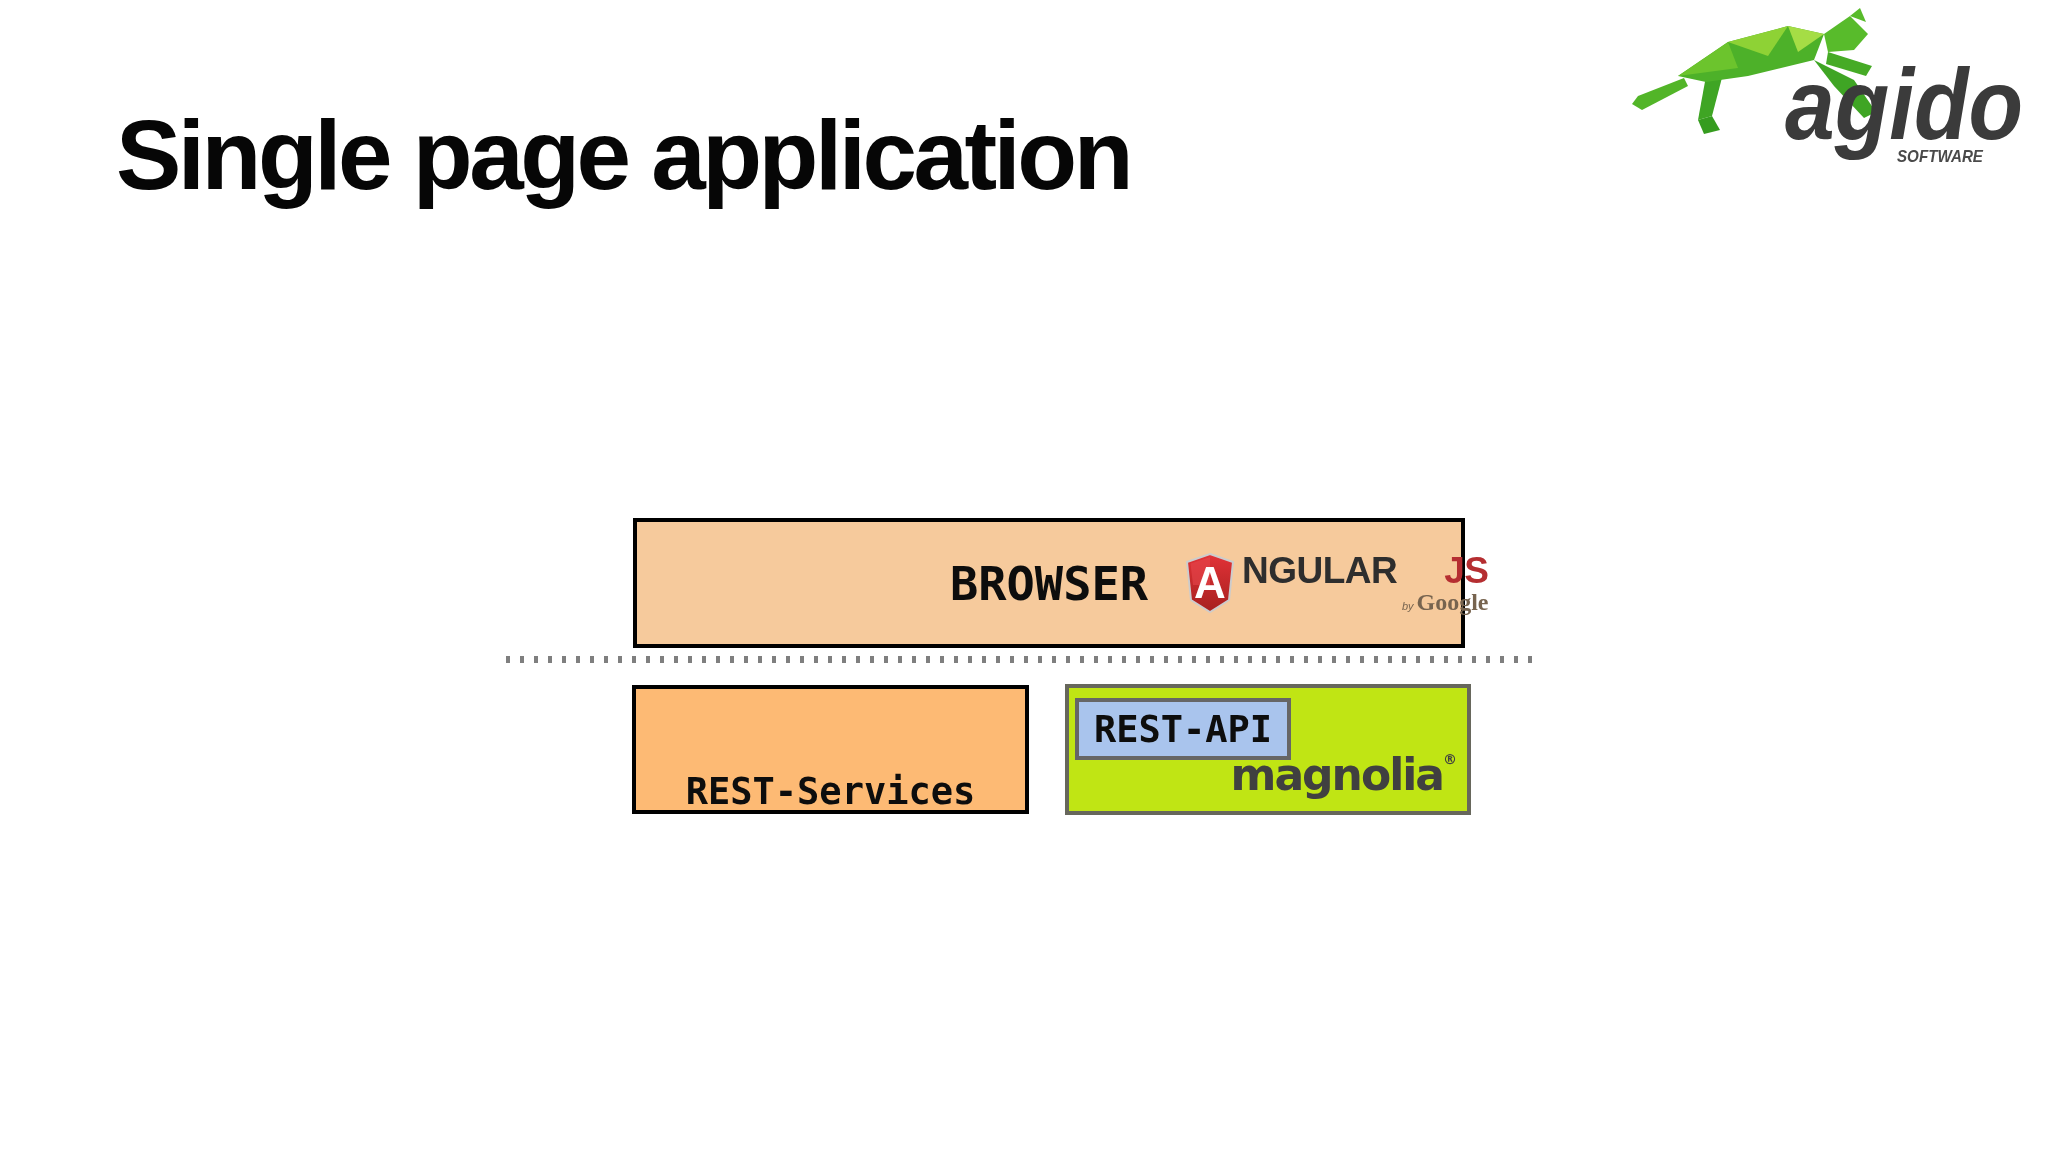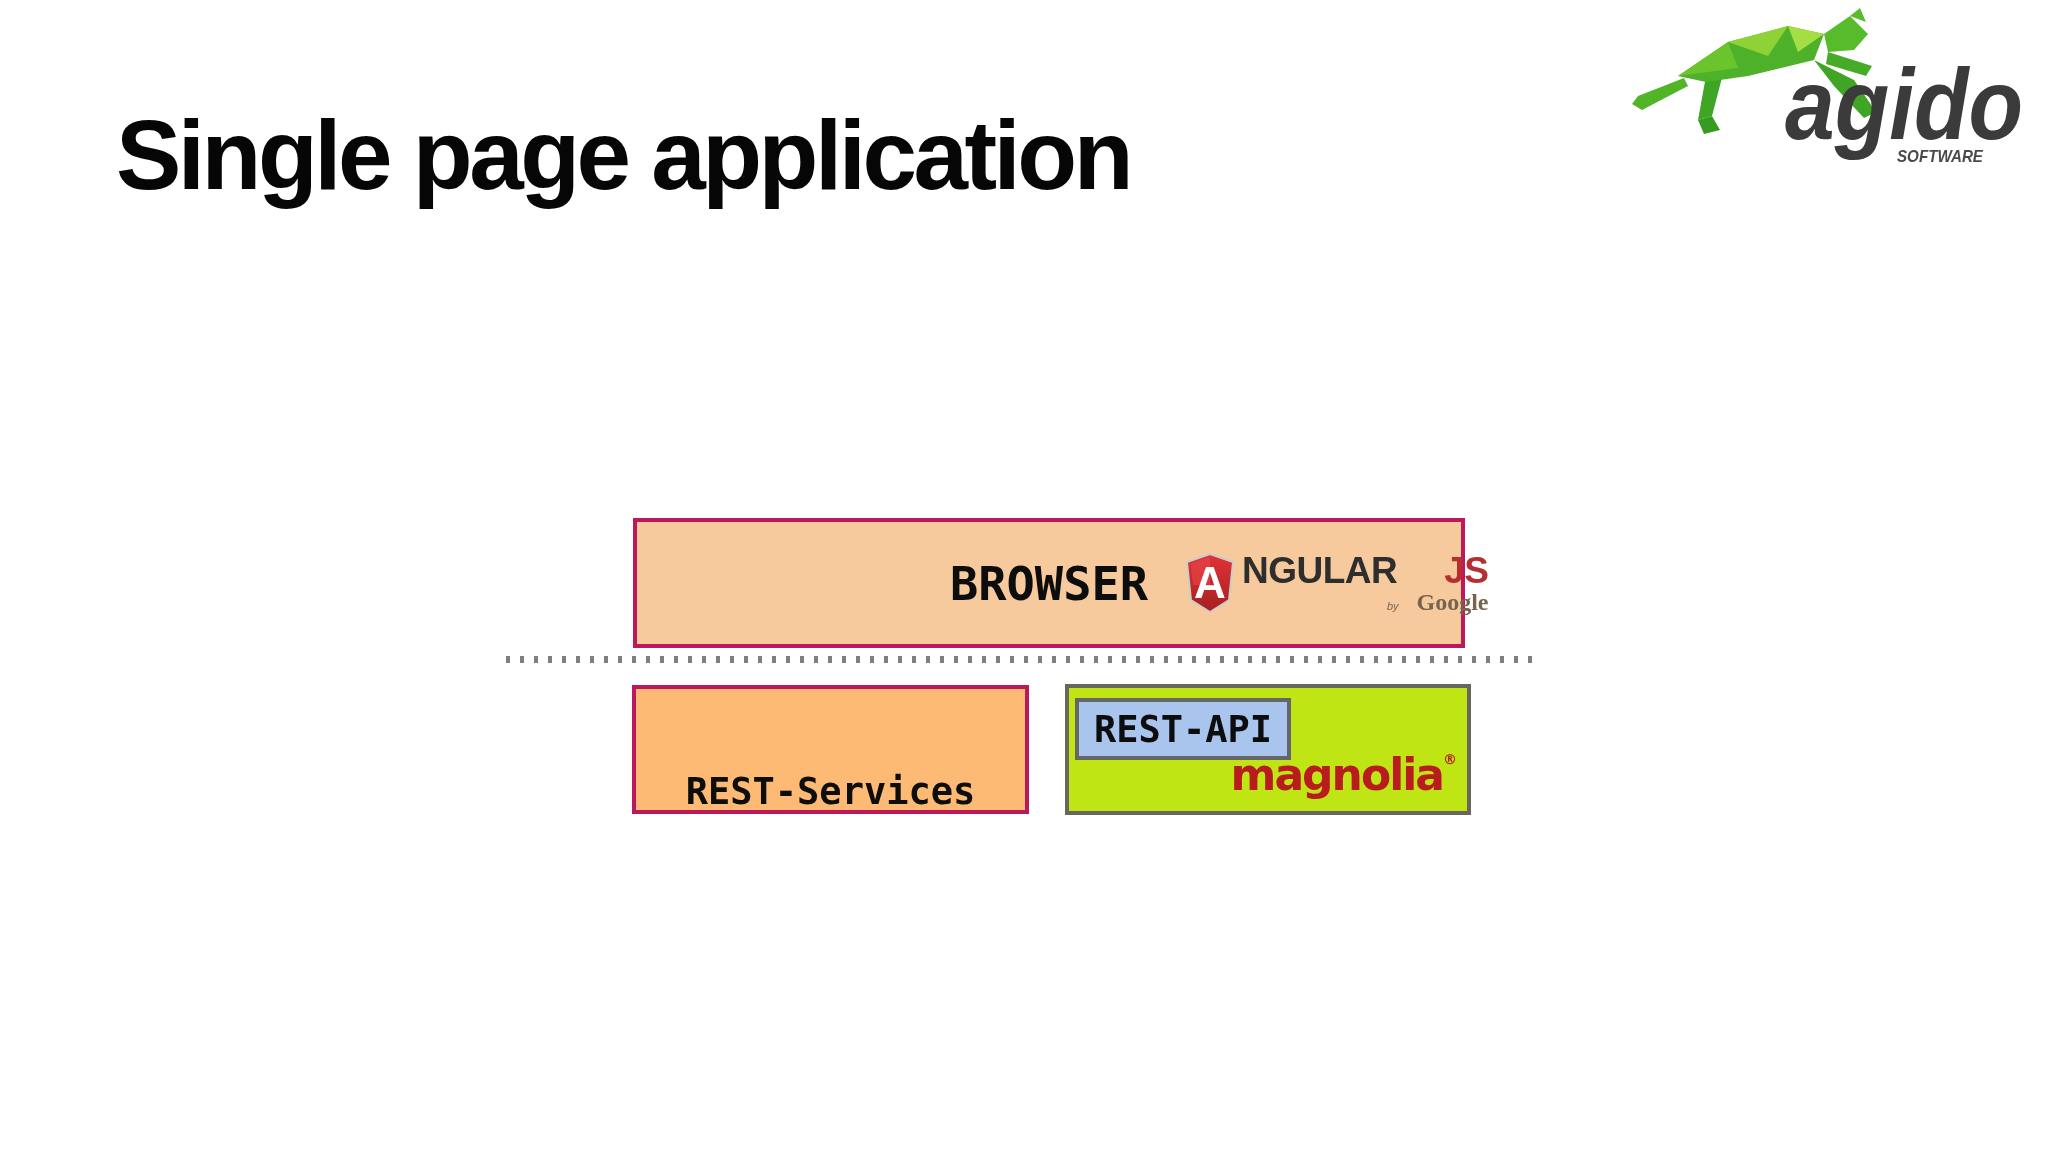--- a/index.html
+++ b/index.html
@@ -37,21 +37,21 @@
     left: 1628px;
     top: 4px;
     width: 400px;
     height: 168px;
   }
   .agido-logo svg { width: 100%; height: 100%; display: block; }
 
   
   .box {
     position: absolute;
-    border: 4px solid #be185d;
+    border: 4px solid #000000;
   }
   .mono-label {
     font-family: "DejaVu Sans Mono", monospace;
     font-weight: bold;
     color: #0d0d0d;
     line-height: 1;
     white-space: nowrap;
   }
 
   .browser-box {
@@ -87,21 +87,21 @@
   }
   .angular-word .prefix { color: #2e2e2e; }
   .angular-word .suffix { color: #b52e31; margin-left: 47px; }
   .angular-byline {
     align-self: flex-end;
     margin-top: 1px;
     color: #77644f;
     line-height: 1;
     white-space: nowrap;
   }
-  .angular-byline .by { font-size: 11px; font-style: italic; margin-right: 18px; }
+  .angular-byline .by { font-size: 11px; font-style: italic; margin-right: 3px; }
   .angular-byline .google {
     font-family: "Liberation Serif", serif;
     font-size: 24px;
     font-weight: bold;
   }
 
   
   .separator {
     position: absolute;
     left: 506px; top: 656px;
@@ -141,21 +141,21 @@
     justify-content: center;
   }
   .rest-api-box .mono-label { font-size: 37px; }
 
   .magnolia-brand {
     position: absolute;
     right: 10px; top: 64px;
     font-size: 44px;
     font-weight: bold;
     letter-spacing: -2px;
-    color: #b91c1c;
+    color: #404040;
     line-height: 1;
     font-family: "DejaVu Sans", "Liberation Sans", sans-serif;
     white-space: nowrap;
   }
   .magnolia-brand sup {
     font-size: 14px;
     letter-spacing: 0;
     vertical-align: 26px;
   }
 </style>

